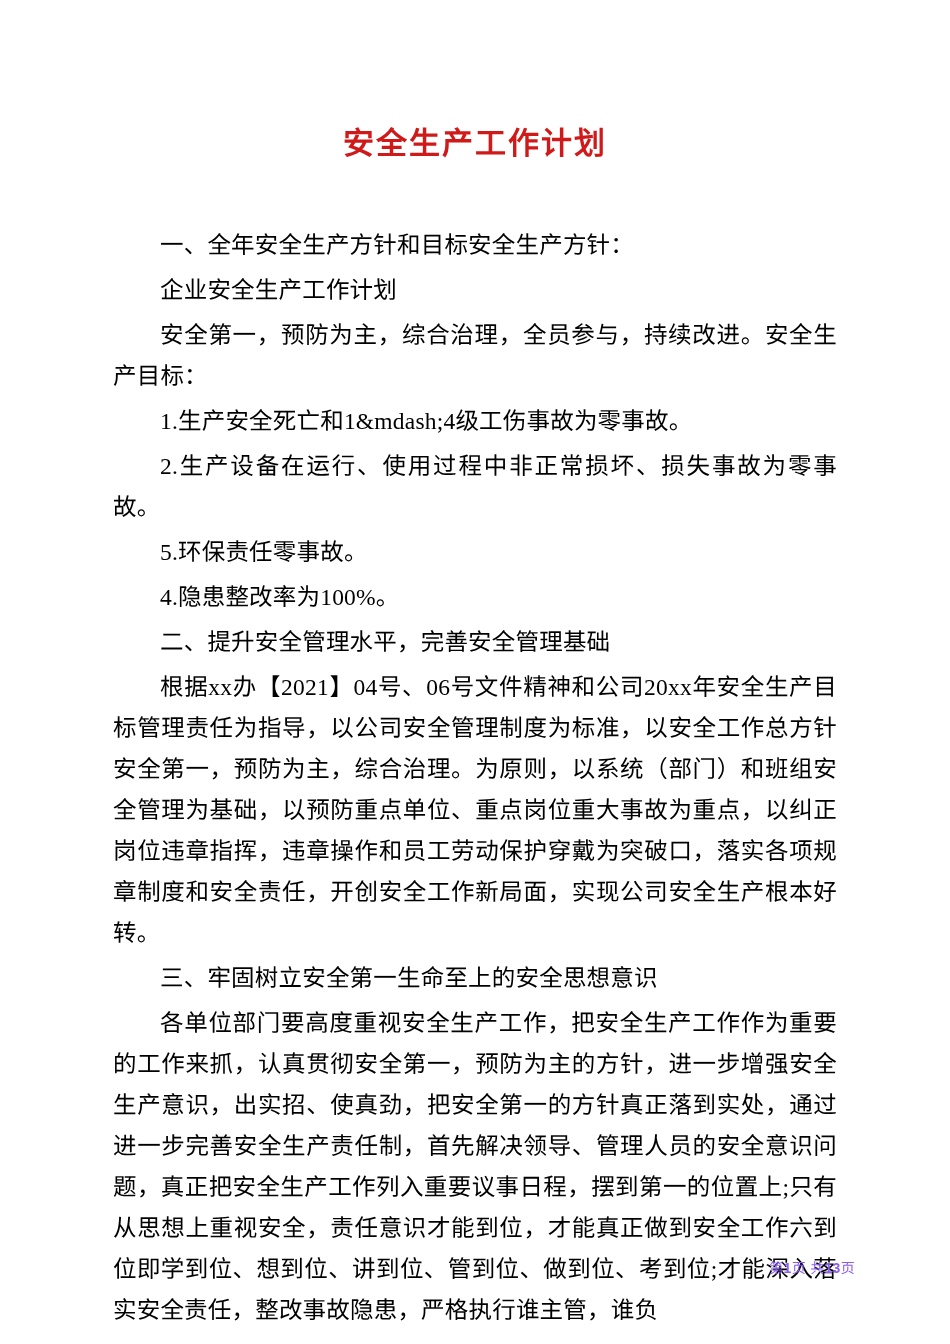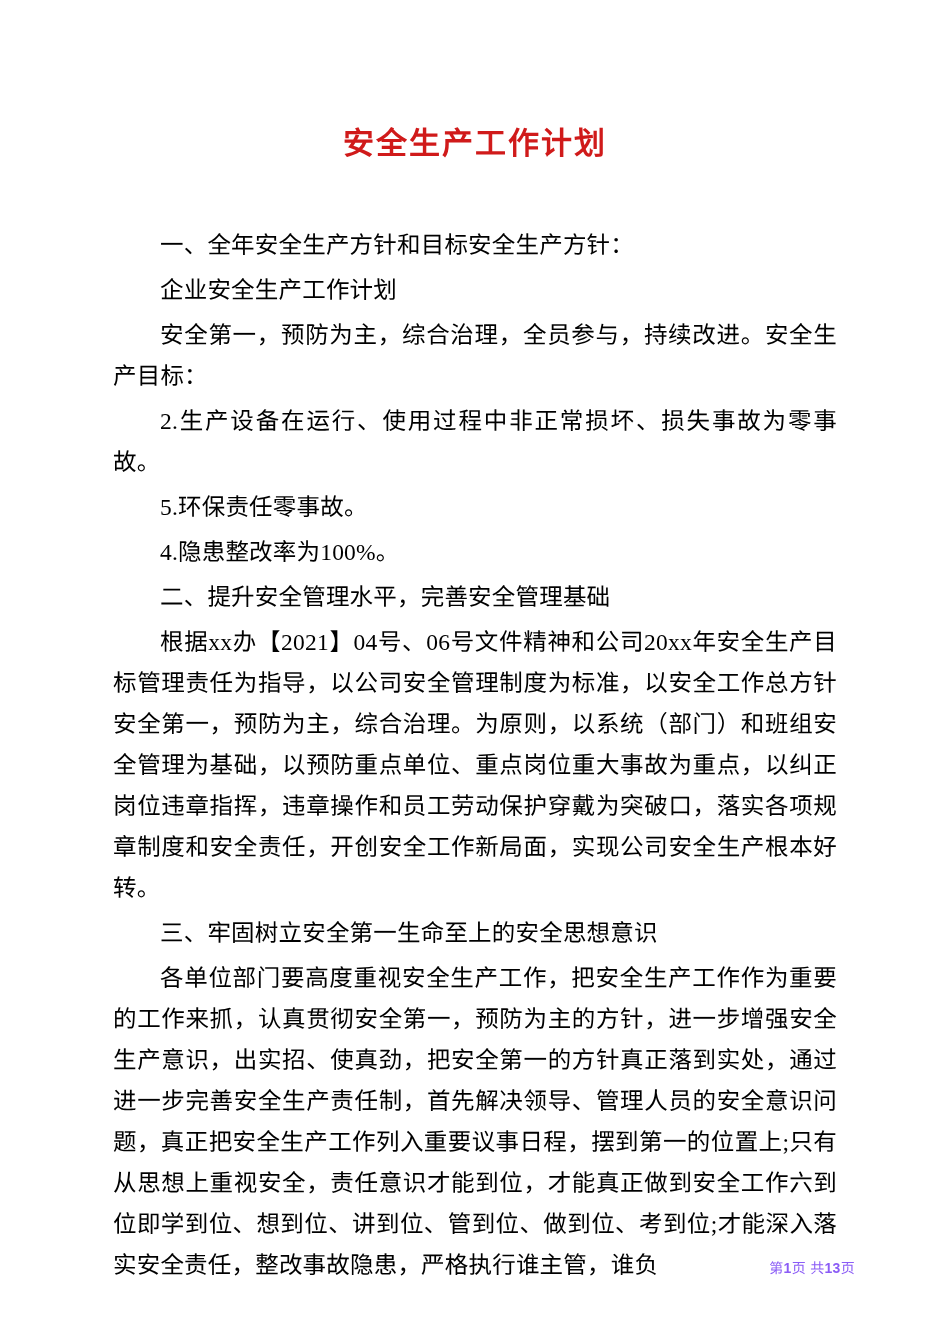--- a/index.html
+++ b/index.html
@@ -69,20 +69,21 @@
 <body>
 
 <div class="page">
 
   <h1 class="doc-title">安全生产工作计划</h1>
 
   <div class="body-block">
     <p class="para">一、全年安全生产方针和目标安全生产方针：</p>
     <p class="para">企业安全生产工作计划</p>
     <p class="para">安全第一，预防为主，综合治理，全员参与，持续改进。安全生产目标：</p>
+    <p class="para">1.生产安全死亡和1&amp;mdash;4级工伤事故为零事故。</p>
     <p class="para">2.生产设备在运行、使用过程中非正常损坏、损失事故为零事故。</p>
     <p class="para">5.环保责任零事故。</p>
     <p class="para">4.隐患整改率为100%。</p>
     <p class="para">二、提升安全管理水平，完善安全管理基础</p>
     <p class="para">根据xx办【2021】04号、06号文件精神和公司20xx年安全生产目标管理责任为指导，以公司安全管理制度为标准，以安全工作总方针安全第一，预防为主，综合治理。为原则，以系统（部门）和班组安全管理为基础，以预防重点单位、重点岗位重大事故为重点，以纠正岗位违章指挥，违章操作和员工劳动保护穿戴为突破口，落实各项规章制度和安全责任，开创安全工作新局面，实现公司安全生产根本好转。</p>
     <p class="para">三、牢固树立安全第一生命至上的安全思想意识</p>
     <p class="para tight">各单位部门要高度重视安全生产工作，把安全生产工作作为重要的工作来抓，认真贯彻安全第一，预防为主的方针，进一步增强安全生产意识，出实招、使真劲，把安全第一的方针真正落到实处，通过进一步完善安全生产责任制，首先解决领导、管理人员的安全意识问题，真正把安全生产工作列入重要议事日程，摆到第一的位置上;只有从思想上重视安全，责任意识才能到位，才能真正做到安全工作六到位即学到位、想到位、讲到位、管到位、做到位、考到位;才能深入落实安全责任，整改事故隐患，严格执行谁主管，谁负</p>
   </div>
 
   <div class="footer">

